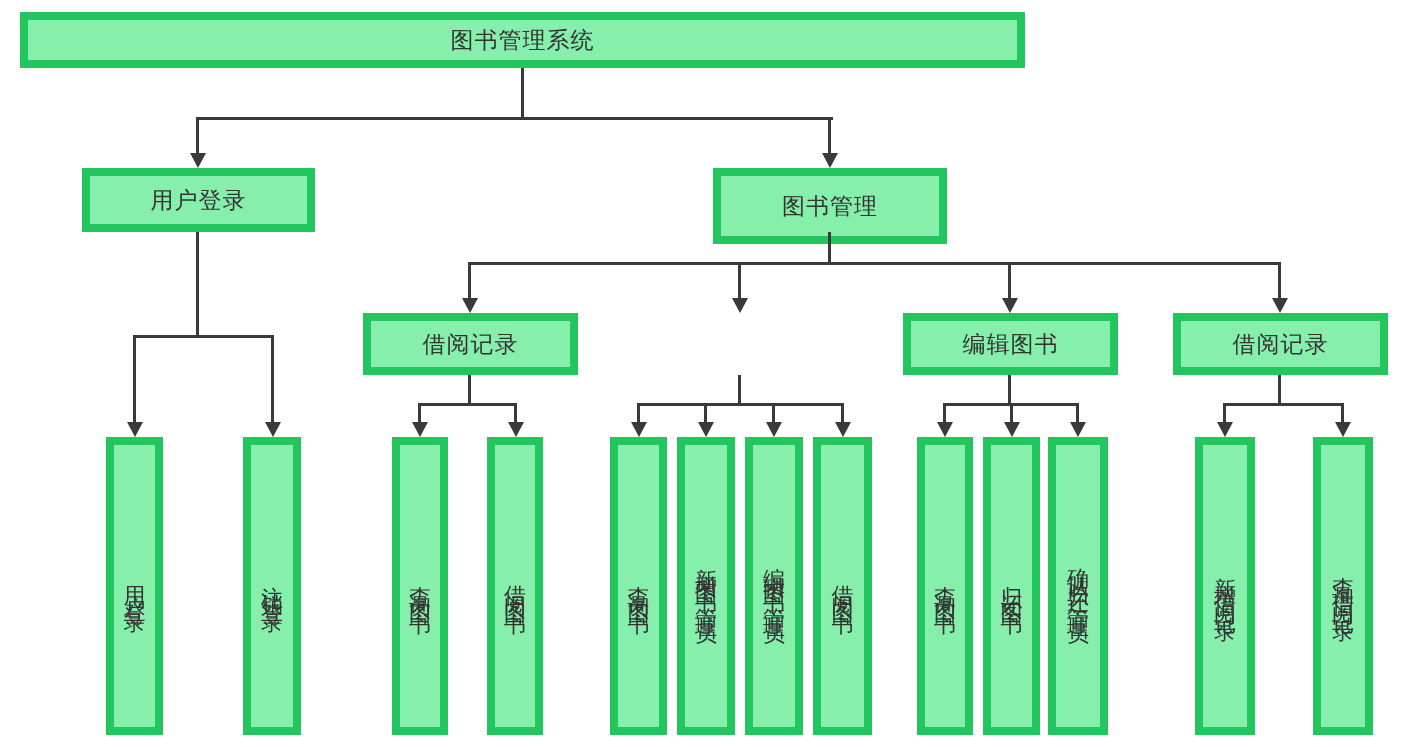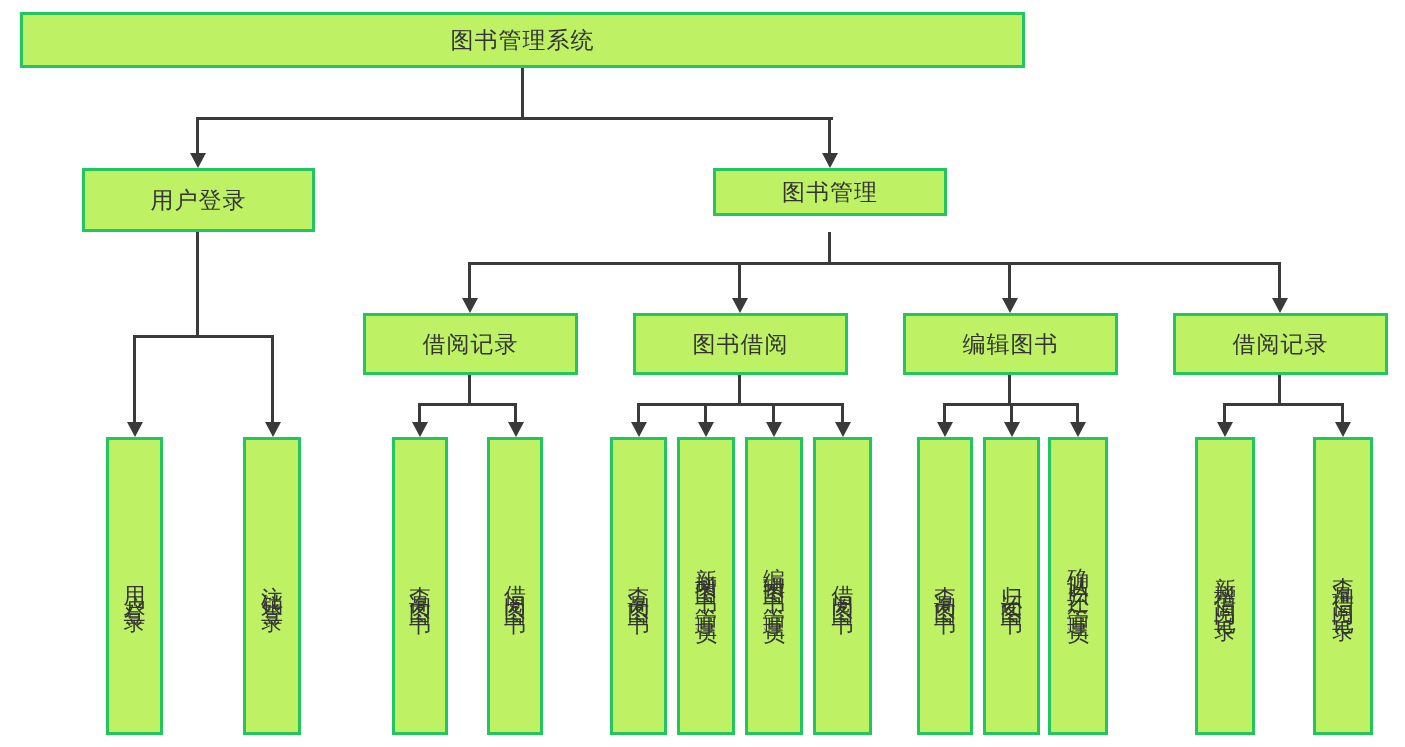--- a/index.html
+++ b/index.html
@@ -6,22 +6,22 @@
   #stage {
     position: relative;
     width: 1405px;
     height: 747px;
     background: #ffffff;
     font-family: "Liberation Sans", sans-serif;
     overflow: hidden;
   }
   .box {
     position: absolute;
-    background: #bef264;
-    border: 3px solid #22c55e;
+    background: #86efac;
+    border: 8px solid #22c55e;
     box-sizing: border-box;
     display: flex;
     align-items: center;
     justify-content: center;
     color: #333333;
   }
   .hbox { font-size: 23px; letter-spacing: 1px; white-space: nowrap; }
   .vbox {
     writing-mode: vertical-rl;
     text-orientation: mixed;
@@ -51,24 +51,23 @@
   }
 </style>
 </head>
 <body>
 
 <div id="stage">
 
   <div class="box hbox" style="left:20px;top:12px;width:1005px;height:56px;">图书管理系统</div>
 
   <div class="box hbox" style="left:82px;top:168px;width:233px;height:64px;">用户登录</div>
-  <div class="box hbox" style="left:713px;top:168px;width:234px;height:48px;">图书管理</div>
+  <div class="box hbox" style="left:713px;top:168px;width:234px;height:76px;">图书管理</div>
 
   <div class="box hbox" style="left:363px;top:313px;width:215px;height:62px;">借阅记录</div>
-  <div class="box hbox" style="left:633px;top:313px;width:215px;height:62px;">图书借阅</div>
   <div class="box hbox" style="left:903px;top:313px;width:215px;height:62px;">编辑图书</div>
   <div class="box hbox" style="left:1173px;top:313px;width:215px;height:62px;">借阅记录</div>
 
   <div class="box vbox" style="left:106px;top:437px;width:57px;height:298px;">用户登录</div>
   <div class="box vbox" style="left:243px;top:437px;width:58px;height:298px;">注销登录</div>
 
   <div class="box vbox" style="left:392px;top:437px;width:56px;height:298px;">查询图书</div>
   <div class="box vbox" style="left:487px;top:437px;width:56px;height:298px;">借阅图书</div>
 
   <div class="box vbox" style="left:610px;top:437px;width:57px;height:298px;">查询图书</div>

